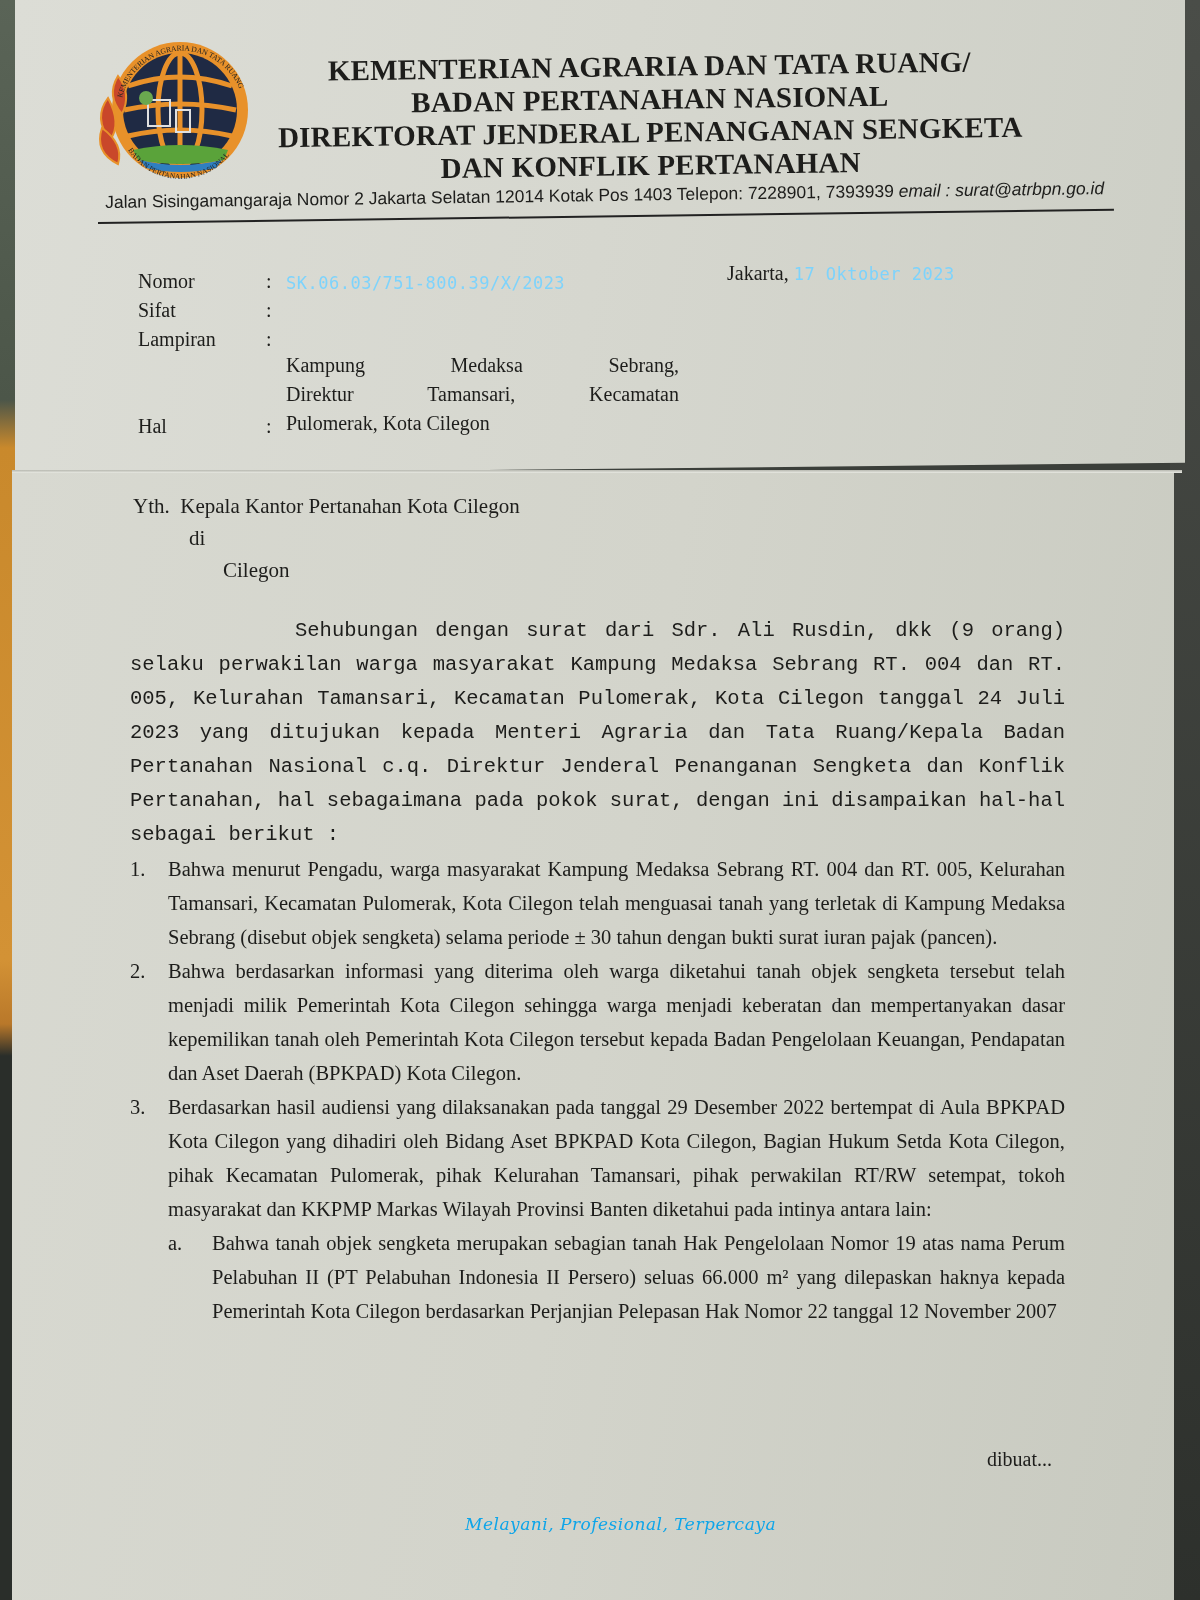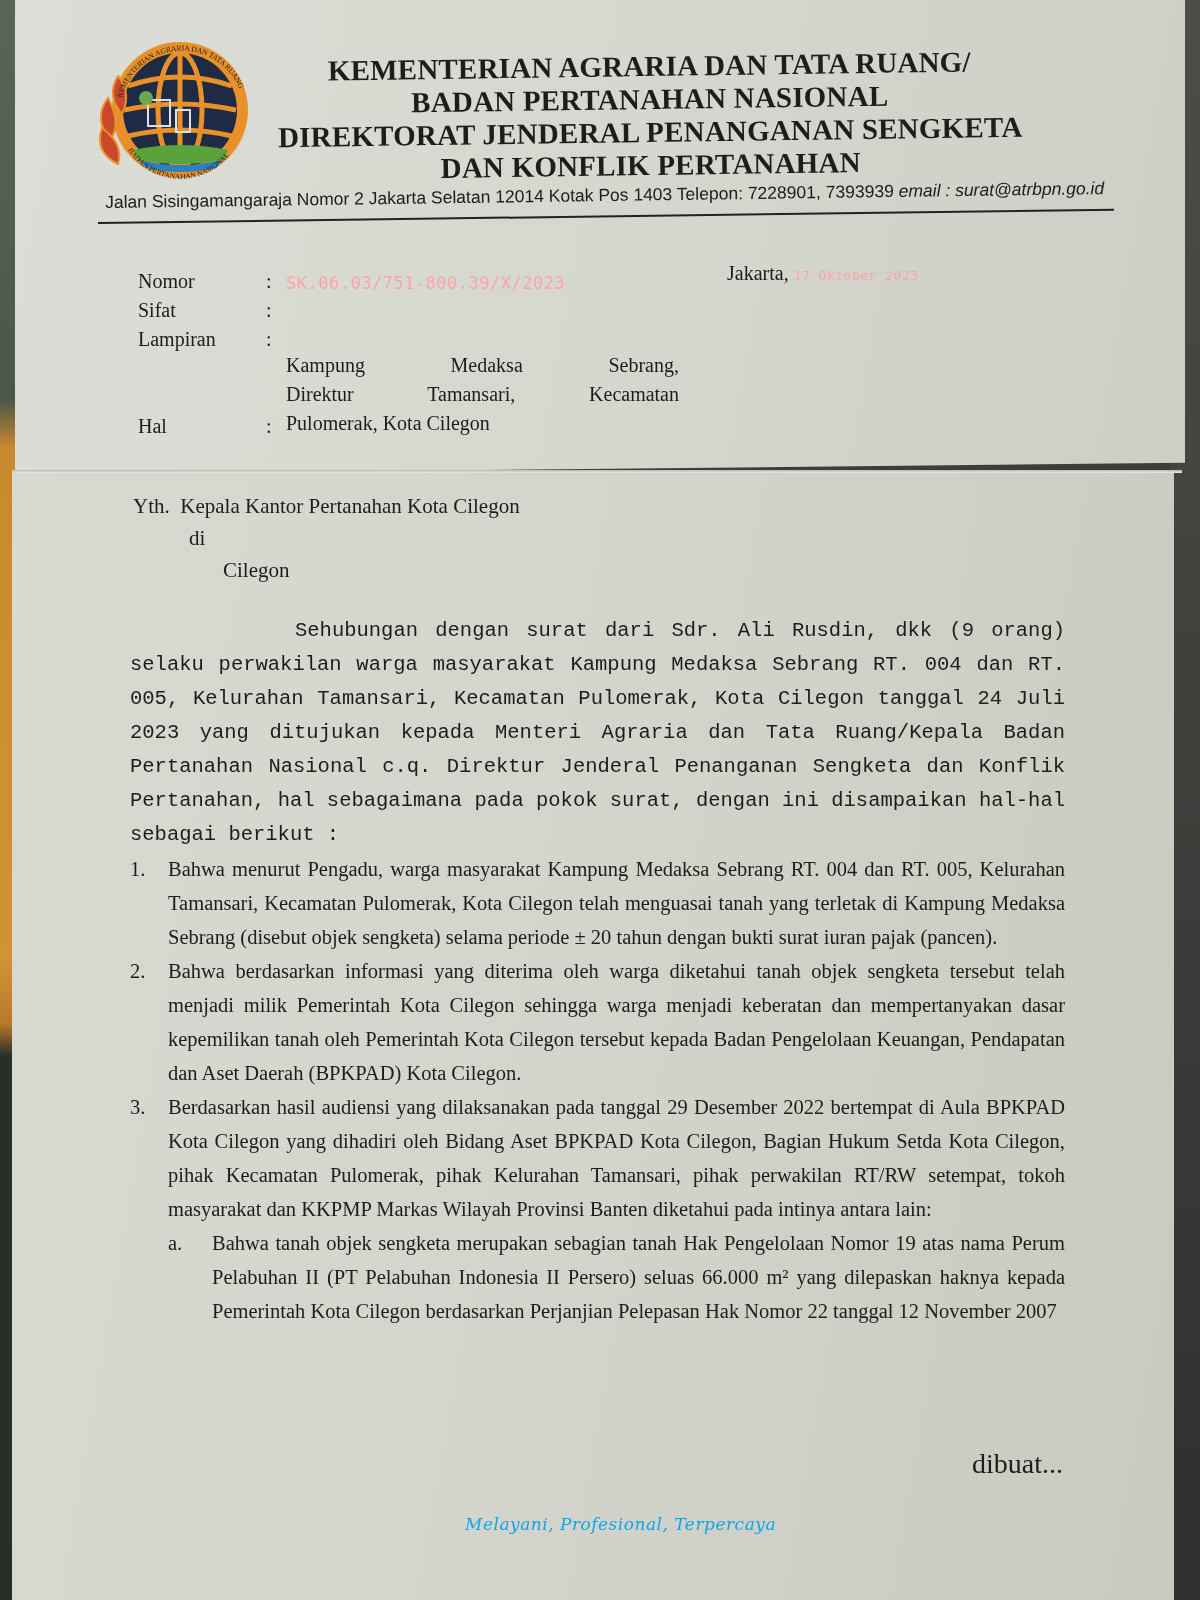--- a/index.html
+++ b/index.html
@@ -43,44 +43,44 @@
   .address-rule {
     position:absolute; left:98px; top:222px; width:1016px; height:2px; background:#222;
     transform:rotate(-0.75deg); transform-origin:left top;
   }
 
   
   .meta { position:absolute; left:138px; top:264px; font-size:20px; }
   .meta-row { display:flex; height:29px; align-items:flex-end; }
   .meta-label { width:128px; }
   .meta-colon { width:20px; }
-  .hand { font-family:"DejaVu Sans Mono", monospace; font-size:17px; letter-spacing:0.5px; color:#fca5a5; }
+  .hand { font-family:"DejaVu Sans Mono", monospace; font-size:17px; letter-spacing:0.5px; color:#7dd3fc; }
   .hal-text { width:393px; text-align:justify; text-align-last:justify; line-height:29px; }
   .hal-text span { display:block; }
   .hal-text span:last-child { text-align-last:left; }
   .date { position:absolute; left:727px; top:262px; font-size:20px; }
-  .date .hand { font-size:13px; }
+  .date .hand { font-size:17px; }
 
   
   .recipient { position:absolute; left:133px; top:490px; font-size:21px; line-height:32px; }
   .recipient .indent1 { padding-left:56px; }
   .recipient .indent2 { padding-left:90px; }
 
   
   .body { position:absolute; left:130px; top:614px; width:935px; font-size:20.5px; line-height:34px; }
   .body p { margin:0; text-align:justify;font-family:Liberation Mono, monospace; }
   .body .intro { text-indent:165px; }
   .list { margin:0; padding:0; list-style:none; }
   .list li { display:flex; }
   .num { width:38px; flex:none; }
   .list-text { text-align:justify; flex:1; }
   .sublist li { display:flex; margin-left:38px; }
   .sub-num { width:44px; flex:none; }
 
-  .continued { position:absolute; right:137px; top:1448px; font-size:28px; }
+  .continued { position:absolute; right:148px; top:1448px; font-size:20px; }
   .motto {
     position:absolute; left:465px; top:1514px; font-family:"DejaVu Serif", serif;
     font-style:italic; font-size:17px; color:#0ea5e9; letter-spacing:0.5px;
   }
 </style>
 </head>
 <body>
 
 <div class="bg-left"></div>
 <div class="bg-right"></div>
@@ -161,21 +161,21 @@
   <div style="white-space:pre">Yth.  Kepala Kantor Pertanahan Kota Cilegon</div>
   <div class="indent1">di</div>
   <div class="indent2">Cilegon</div>
 </div>
 
 <div class="body">
   <p class="intro">Sehubungan dengan surat dari Sdr. Ali Rusdin, dkk (9 orang) selaku perwakilan warga masyarakat Kampung Medaksa Sebrang RT. 004 dan RT. 005, Kelurahan Tamansari, Kecamatan Pulomerak, Kota Cilegon tanggal 24 Juli 2023 yang ditujukan kepada Menteri Agraria dan Tata Ruang/Kepala Badan Pertanahan Nasional c.q. Direktur Jenderal Penanganan Sengketa dan Konflik Pertanahan, hal sebagaimana pada pokok surat, dengan ini disampaikan hal-hal sebagai berikut :</p>
   <ul class="list">
     <li>
       <span class="num">1.</span>
-      <span class="list-text">Bahwa menurut Pengadu, warga masyarakat Kampung Medaksa Sebrang RT. 004 dan RT. 005, Kelurahan Tamansari, Kecamatan Pulomerak, Kota Cilegon telah menguasai tanah yang terletak di Kampung Medaksa Sebrang (disebut objek sengketa) selama periode ± 20 tahun dengan bukti surat iuran pajak (pancen).</span>
+      <span class="list-text">Bahwa menurut Pengadu, warga masyarakat Kampung Medaksa Sebrang RT. 004 dan RT. 005, Kelurahan Tamansari, Kecamatan Pulomerak, Kota Cilegon telah menguasai tanah yang terletak di Kampung Medaksa Sebrang (disebut objek sengketa) selama periode ± 30 tahun dengan bukti surat iuran pajak (pancen).</span>
     </li>
     <li>
       <span class="num">2.</span>
       <span class="list-text">Bahwa berdasarkan informasi yang diterima oleh warga diketahui tanah objek sengketa tersebut telah menjadi milik Pemerintah Kota Cilegon sehingga warga menjadi keberatan dan mempertanyakan dasar kepemilikan tanah oleh Pemerintah Kota Cilegon tersebut kepada Badan Pengelolaan Keuangan, Pendapatan dan Aset Daerah (BPKPAD) Kota Cilegon.</span>
     </li>
     <li>
       <span class="num">3.</span>
       <span class="list-text">Berdasarkan hasil audiensi yang dilaksanakan pada tanggal 29 Desember 2022 bertempat di Aula BPKPAD Kota Cilegon yang dihadiri oleh Bidang Aset BPKPAD Kota Cilegon, Bagian Hukum Setda Kota Cilegon, pihak Kecamatan Pulomerak, pihak Kelurahan Tamansari, pihak perwakilan RT/RW setempat, tokoh masyarakat dan KKPMP Markas Wilayah Provinsi Banten diketahui pada intinya antara lain:</span>
     </li>
   </ul>

